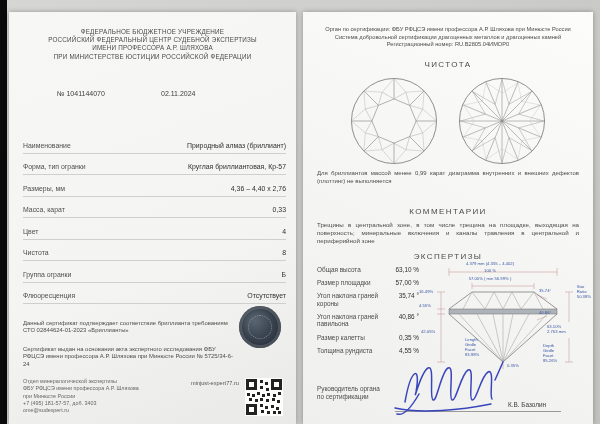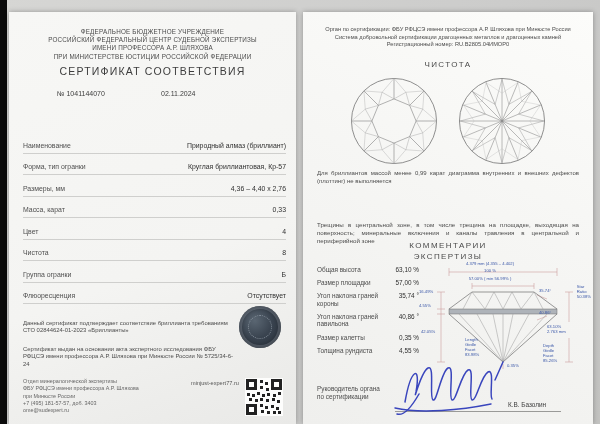--- a/index.html
+++ b/index.html
@@ -42,21 +42,21 @@
   .footer-block { position:absolute; left:14px; top:366px; font-size:5.4px;
                   line-height:7.3px; color:#666; }
   .website { position:absolute; left:182px; top:368px; font-size:5.6px; color:#555; }
   .qr { position:absolute; left:236px; top:366px; width:38px; height:38px; }
 
   
   .rp-header { position:absolute; left:8px; right:8px; top:14px; text-align:center;
                font-size:5.7px; line-height:7.6px; color:#4c4c4c; }
   .section-title { position:absolute; left:0; right:0; text-align:center;
                    font-size:8px; letter-spacing:1.4px; color:#4a4a4a; }
-  .t-clarity { top:48px; } .t-comments { top:195px;margin-top:34px; } .t-proportions { top:240px; }
+  .t-clarity { top:48px; } .t-comments { top:195px; } .t-proportions { top:240px; }
 
   .diamond-views { position:absolute; left:0; right:0; top:64px; display:flex;
                    justify-content:center; gap:18px; }
   .dv-svg { width:90px; height:90px; }
 
   .clarity-note { position:absolute; left:14px; right:14px; top:158px; font-size:6px;
                   line-height:7.6px; color:#4c4c4c; text-align:justify; }
   .comment-text { position:absolute; left:14px; right:14px; top:209px; font-size:6.2px;
                   line-height:8px; color:#4c4c4c; text-align:justify; }
 
@@ -96,21 +96,20 @@
 <div class="scan">
   <div class="black-strip"></div>
 
   <div class="page page-left">
     <div class="org-block">
       <div>ФЕДЕРАЛЬНОЕ БЮДЖЕТНОЕ УЧРЕЖДЕНИЕ</div>
       <div>РОССИЙСКИЙ ФЕДЕРАЛЬНЫЙ ЦЕНТР СУДЕБНОЙ ЭКСПЕРТИЗЫ</div>
       <div>ИМЕНИ ПРОФЕССОРА А.Р. ШЛЯХОВА</div>
       <div>ПРИ МИНИСТЕРСТВЕ ЮСТИЦИИ РОССИЙСКОЙ ФЕДЕРАЦИИ</div>
     </div>
-    <div class="cert-title">СЕРТИФИКАТ СООТВЕТСТВИЯ</div>
     <div class="cert-meta">№ 1041144070</div>
     <div class="cert-date">02.11.2024</div>
 
     <div class="spec-table">
       <div class="spec-row">
         <span class="spec-label">Наименование</span>
         <span class="spec-value">Природный алмаз (бриллиант)</span>
       </div>
       <div class="spec-row">
         <span class="spec-label">Форма, тип огранки</span>

